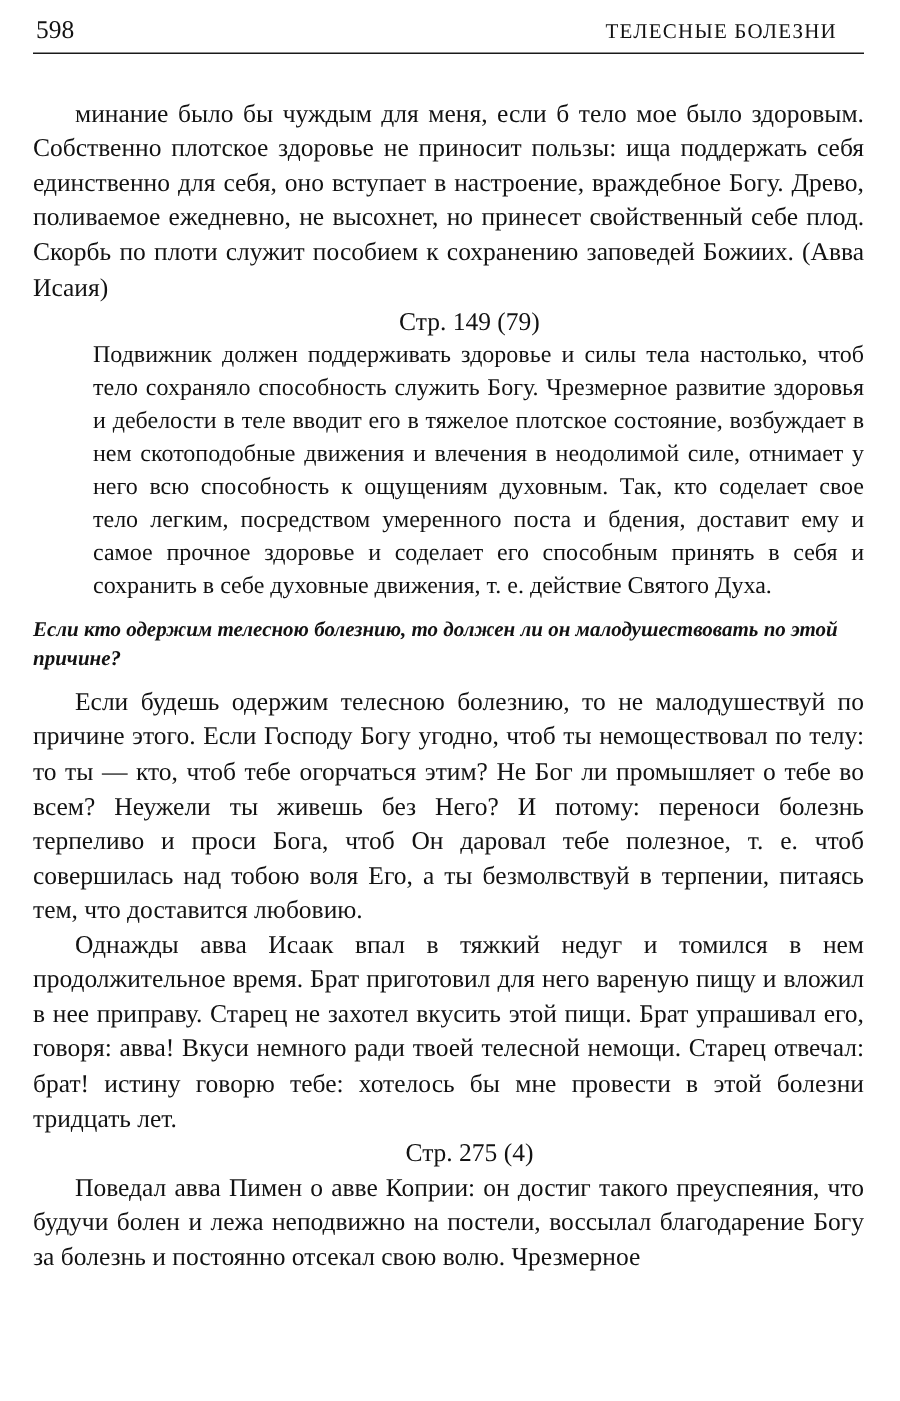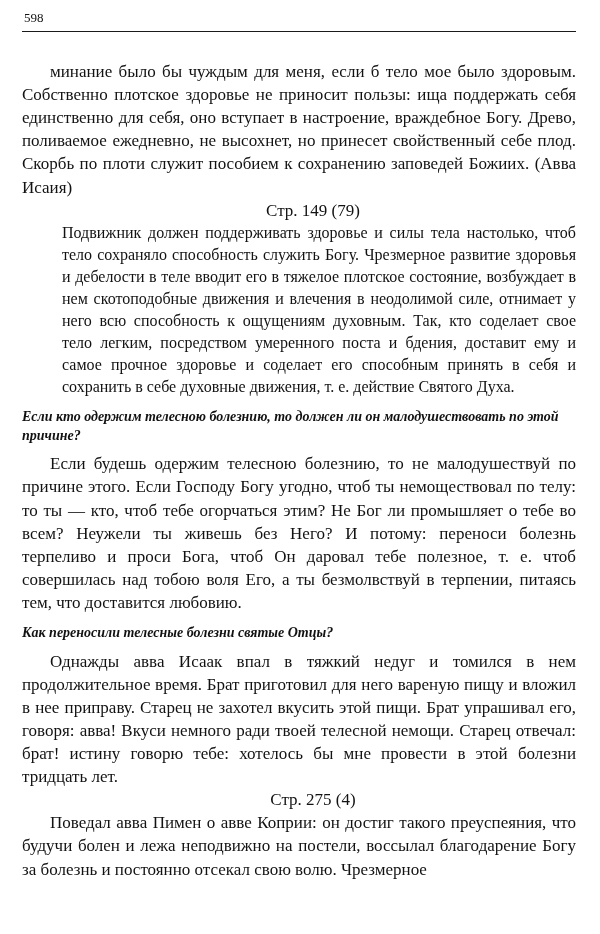--- a/index.html
+++ b/index.html
@@ -20,21 +20,21 @@
     overflow: hidden;
   }
   .page-header {
     display: flex;
     justify-content: space-between;
     align-items: baseline;
     font-size: 15px;
     padding: 0 2px;
   }
   .page-number {
-    font-size: 13px;
+    font-size: 17px;
   }
   .running-title {
     font-size: 14px;
     letter-spacing: 0.8px;
     padding-right: 16px;
   }
   .header-rule {
     border: none;
     border-top: 1.2px solid #1a1a1a;
     margin: 5px 0 0 0;
@@ -68,38 +68,38 @@
     line-height: 1.32;
   }
 </style>
 </head>
 <body>
 
 <div class="page">
 
   <header class="page-header">
     <span class="page-number">598</span>
+    <span class="running-title">ТЕЛЕСНЫЕ БОЛЕЗНИ</span>
   </header>
 
   <hr class="header-rule">
 
   <main class="page-body">
 
     <p class="para indent">минание было бы чуждым для меня, если б тело мое было здоровым. Собственно плотское здоровье не приносит пользы: ища поддержать себя единственно для себя, оно вступает в настроение, враждебное Богу. Древо, поливаемое ежедневно, не высохнет, но принесет свойственный себе плод. Скорбь по плоти служит пособием к сохранению заповедей Божиих. (Авва Исаия)</p>
 
     <p class="cite">Стр. 149 (79)</p>
 
     <p class="blockquote">Подвижник должен поддерживать здоровье и силы тела настолько, чтоб тело сохраняло способность служить Богу. Чрезмерное развитие здоровья и дебелости в теле вводит его в тяжелое плотское состояние, возбуждает в нем скотоподобные движения и влечения в неодолимой силе, отнимает у него всю способность к ощущениям духовным. Так, кто соделает свое тело легким, посредством умеренного поста и бдения, доставит ему и самое прочное здоровье и соделает его способным принять в себя и сохранить в себе духовные движения, т. е. действие Святого Духа.</p>
 
     <h2 class="question">Если кто одержим телесною болезнию, то должен ли он малодушествовать по этой причине?</h2>
 
     <p class="para indent">Если будешь одержим телесною болезнию, то не малодушествуй по причине этого. Если Господу Богу угодно, чтоб ты немоществовал по телу: то ты — кто, чтоб тебе огорчаться этим? Не Бог ли промышляет о тебе во всем? Неужели ты живешь без Него? И потому: переноси болезнь терпеливо и проси Бога, чтоб Он даровал тебе полезное, т. е. чтоб совершилась над тобою воля Его, а ты безмолвствуй в терпении, питаясь тем, что доставится любовию.</p>
 
 
-    <h2 class="question">Как переносили телесные болезни святые Отцы?</h2>
 
     <p class="para indent">Однажды авва Исаак впал в тяжкий недуг и томился в нем продолжительное время. Брат приготовил для него вареную пищу и вложил в нее приправу. Старец не захотел вкусить этой пищи. Брат упрашивал его, говоря: авва! Вкуси немного ради твоей телесной немощи. Старец отвечал: брат! истину говорю тебе: хотелось бы мне провести в этой болезни тридцать лет.</p>
 
     <p class="cite">Стр. 275 (4)</p>
 
     <p class="para indent">Поведал авва Пимен о авве Коприи: он достиг такого преуспеяния, что будучи болен и лежа неподвижно на постели, воссылал благодарение Богу за болезнь и постоянно отсекал свою волю. Чрезмерное</p>
 
   </main>
 
 </div>

